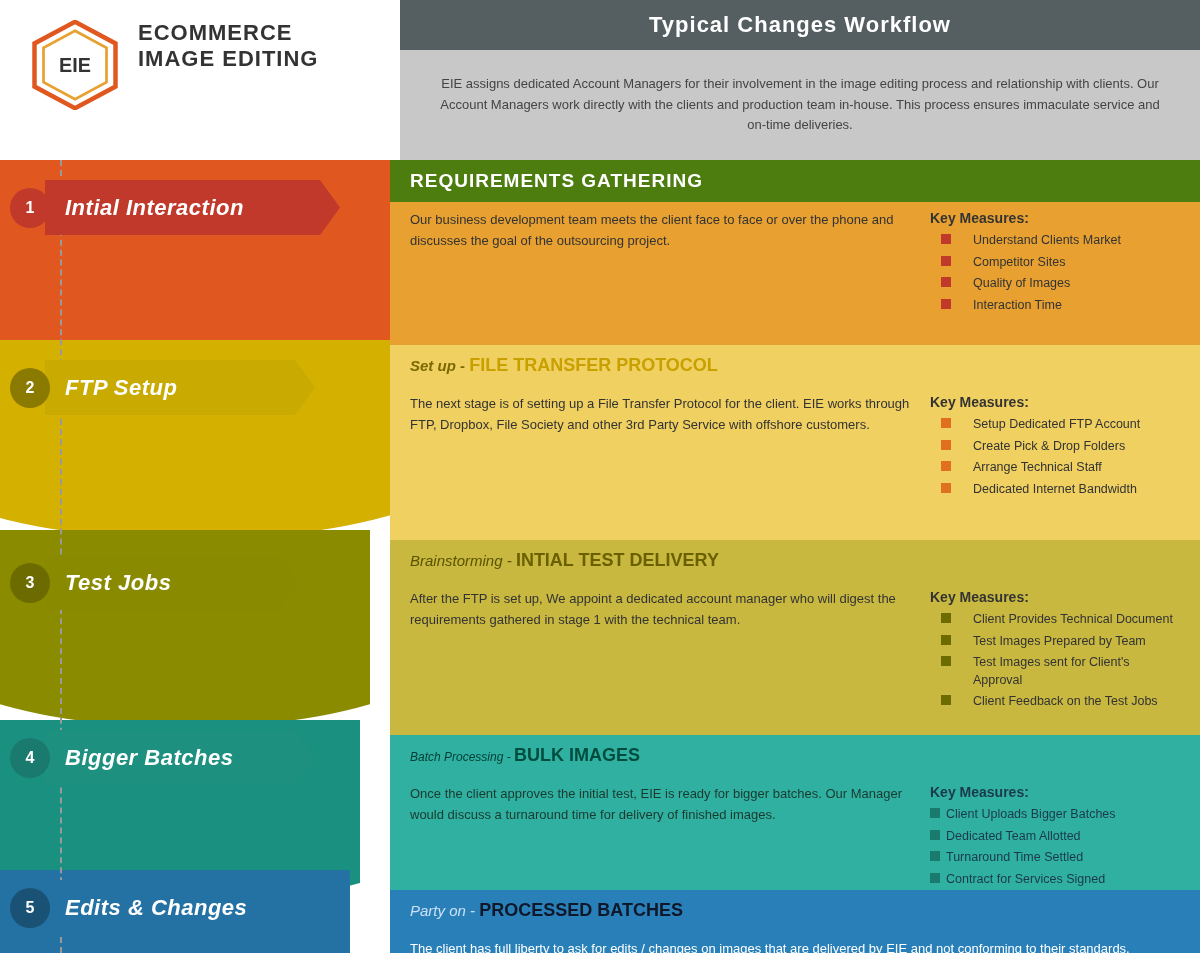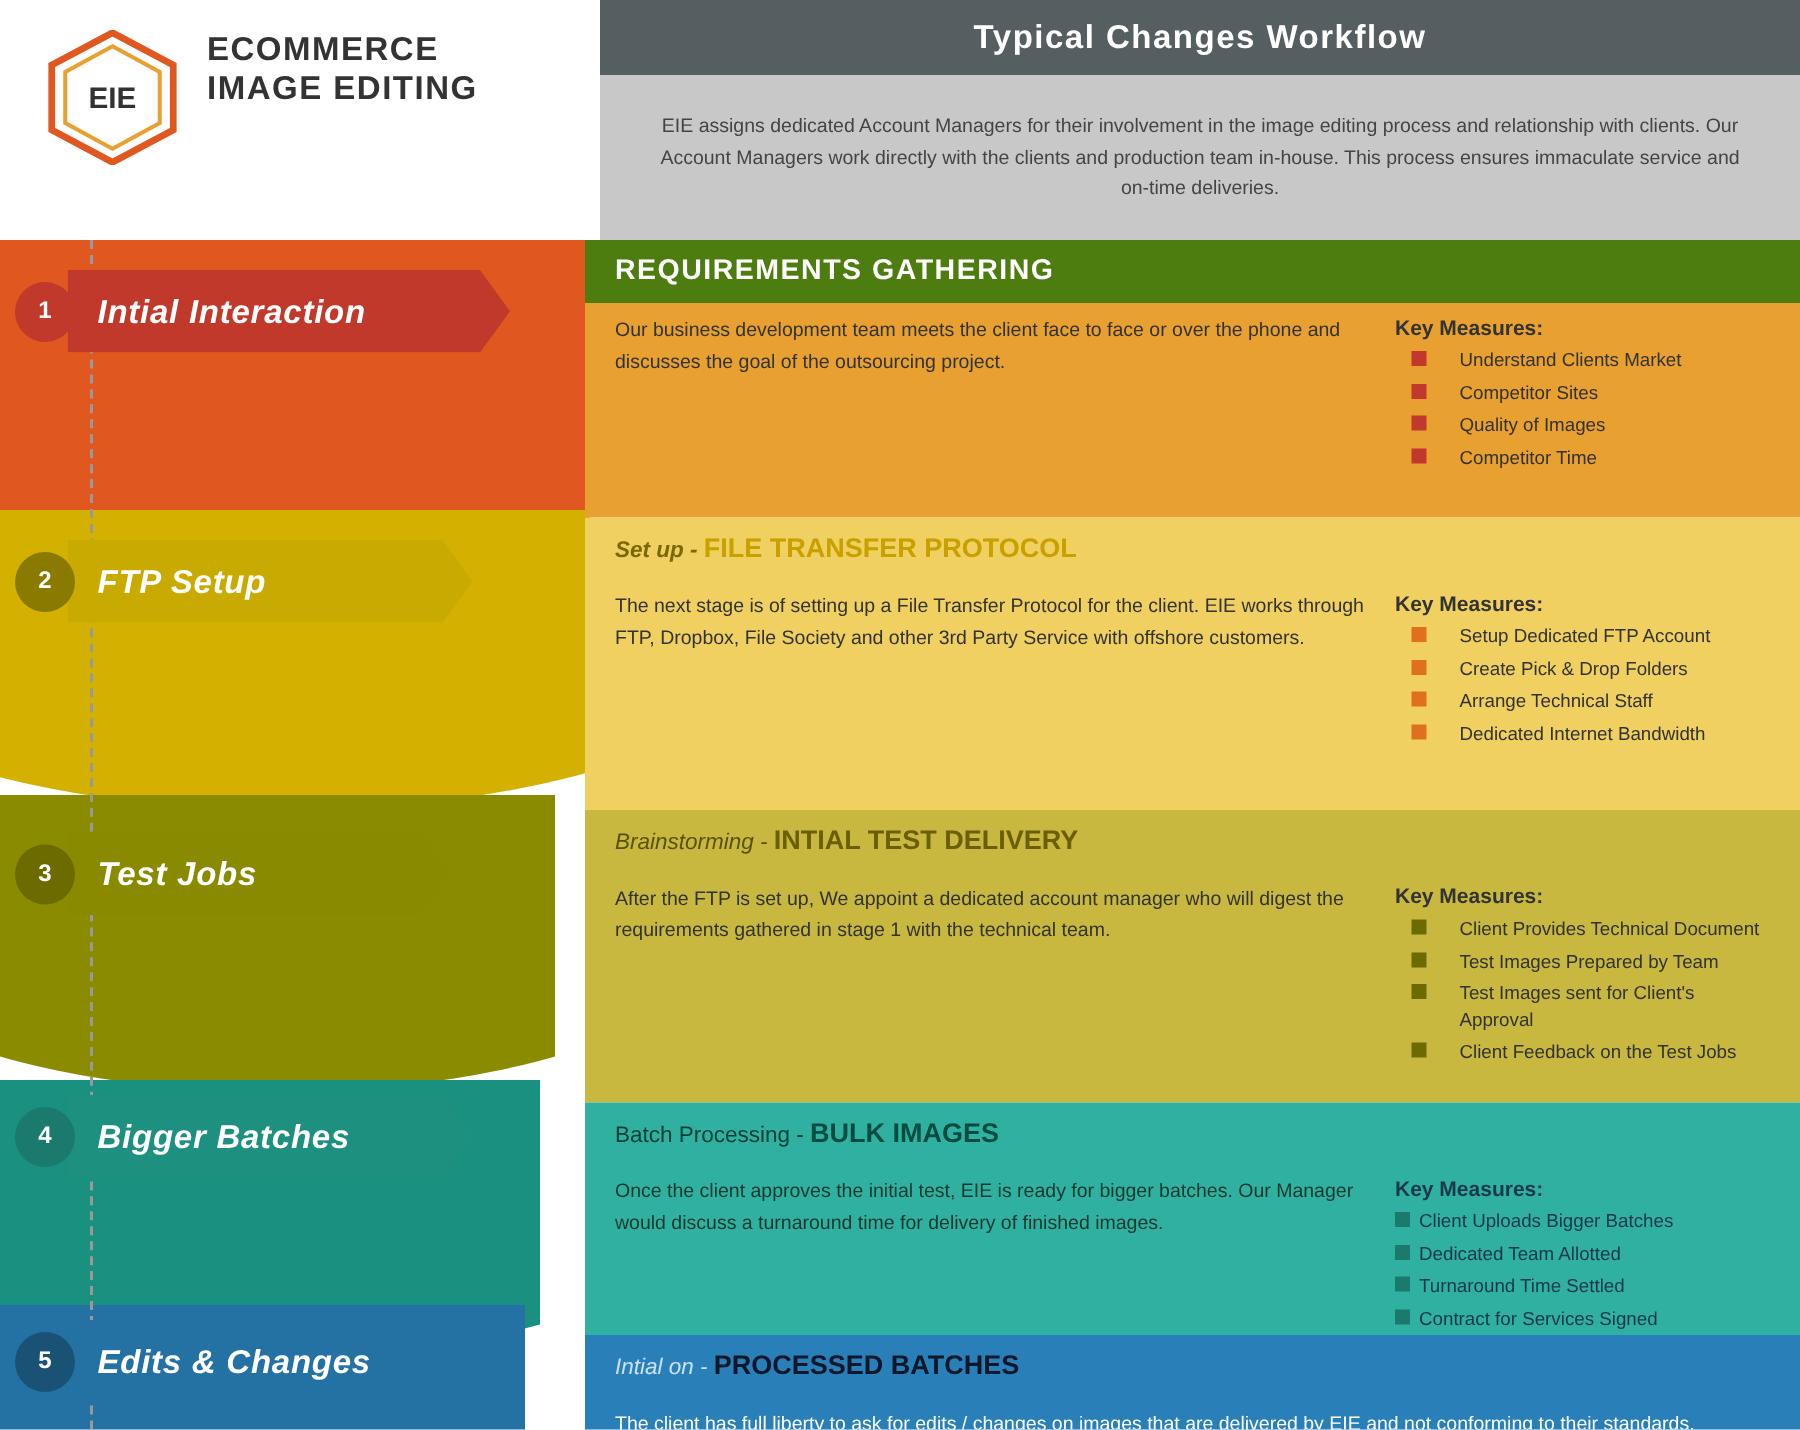--- a/index.html
+++ b/index.html
@@ -442,21 +442,21 @@
           <div class="key-item">
               <div class="bullet-red"></div>
               <span>Competitor Sites</span>
             </div>
           <div class="key-item">
               <div class="bullet-red"></div>
               <span>Quality of Images</span>
             </div>
           <div class="key-item">
               <div class="bullet-red"></div>
-              <span>Competitor Time</span>
+              <span>Interaction Time</span>
             </div>
         </div>
       </div>
     </div>
 
     <div class="panel panel-2">
       <div class="ph-yellow">
         <span style="font-style:italic; color:#7a6800; font-size:15px;font-weight:bold;">Set up - </span><span style="font-weight:900; color:#c8a000; font-size:18px; text-transform:uppercase;">FILE TRANSFER PROTOCOL</span>
       </div>
       <div class="panel-body">
@@ -506,21 +506,21 @@
           <div class="key-item">
               <div class="bullet-olive"></div>
               <span>Client Feedback on the Test Jobs</span>
             </div>
         </div>
       </div>
     </div>
 
     <div class="panel panel-4">
       <div class="ph-teal">
-        <span style="color:#003d35; font-size:15px;">Batch Processing - </span><span style="font-weight:900; color:#004d40; font-size:18px; text-transform:uppercase;">BULK IMAGES</span>
+        <span style="font-style:italic; color:#003d35; font-size:12px;">Batch Processing - </span><span style="font-weight:900; color:#004d40; font-size:18px; text-transform:uppercase;">BULK IMAGES</span>
       </div>
       <div class="panel-body">
         <div class="panel-desc" style="color:#1a3a30;">Once the client approves the initial test, EIE is ready for bigger batches. Our Manager would discuss a turnaround time for delivery of finished images.</div>
         <div class="key-measures">
           <div class="key-measures-title-dark">Key Measures:</div>
           <div class="key-item-dark">
               <div class="bullet-teal"></div>
               <span>Client Uploads Bigger Batches</span>
             </div>
           <div class="key-item-dark">
@@ -534,21 +534,21 @@
           <div class="key-item-dark">
               <div class="bullet-teal"></div>
               <span>Contract for Services Signed</span>
             </div>
         </div>
       </div>
     </div>
 
     <div class="panel panel-5">
       <div class="ph-blue">
-        <span style="font-style:italic; color:#cce0f5; font-size:15px;">Intial on - </span><span style="font-weight:900; color:#0f172a; font-size:18px; text-transform:uppercase;">PROCESSED BATCHES</span>
+        <span style="font-style:italic; color:#cce0f5; font-size:15px;">Party on - </span><span style="font-weight:900; color:#0f172a; font-size:18px; text-transform:uppercase;">PROCESSED BATCHES</span>
       </div>
       <div class="panel-body">
         <div class="panel-desc-white">The client has full liberty to ask for edits / changes on images that are delivered by EIE and not conforming to their standards. Although, its very seldom that EIE would fail to comply with instructions that are already in place.</div>
       </div>
     </div>
 
   </div>
 </div>
 
 </body></html>

